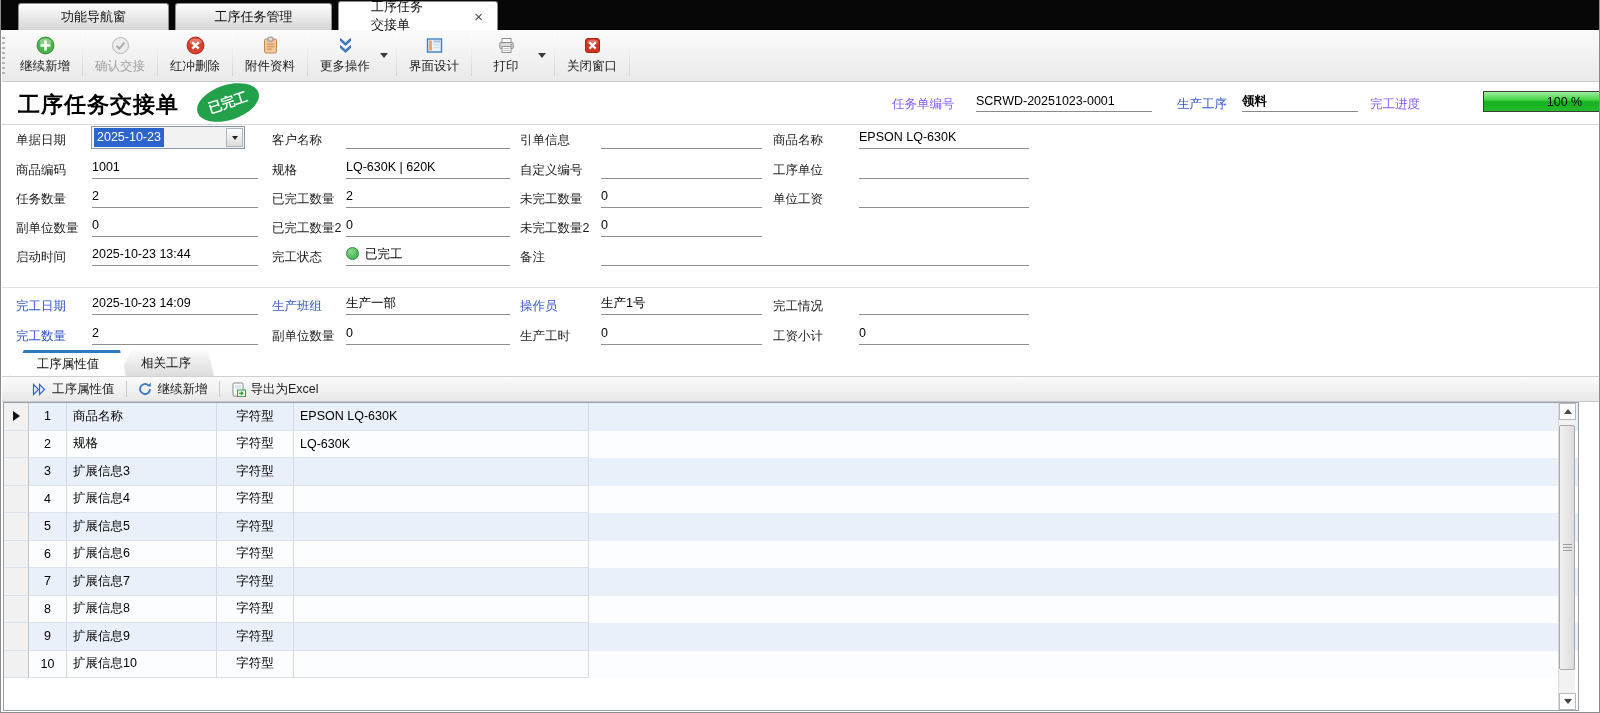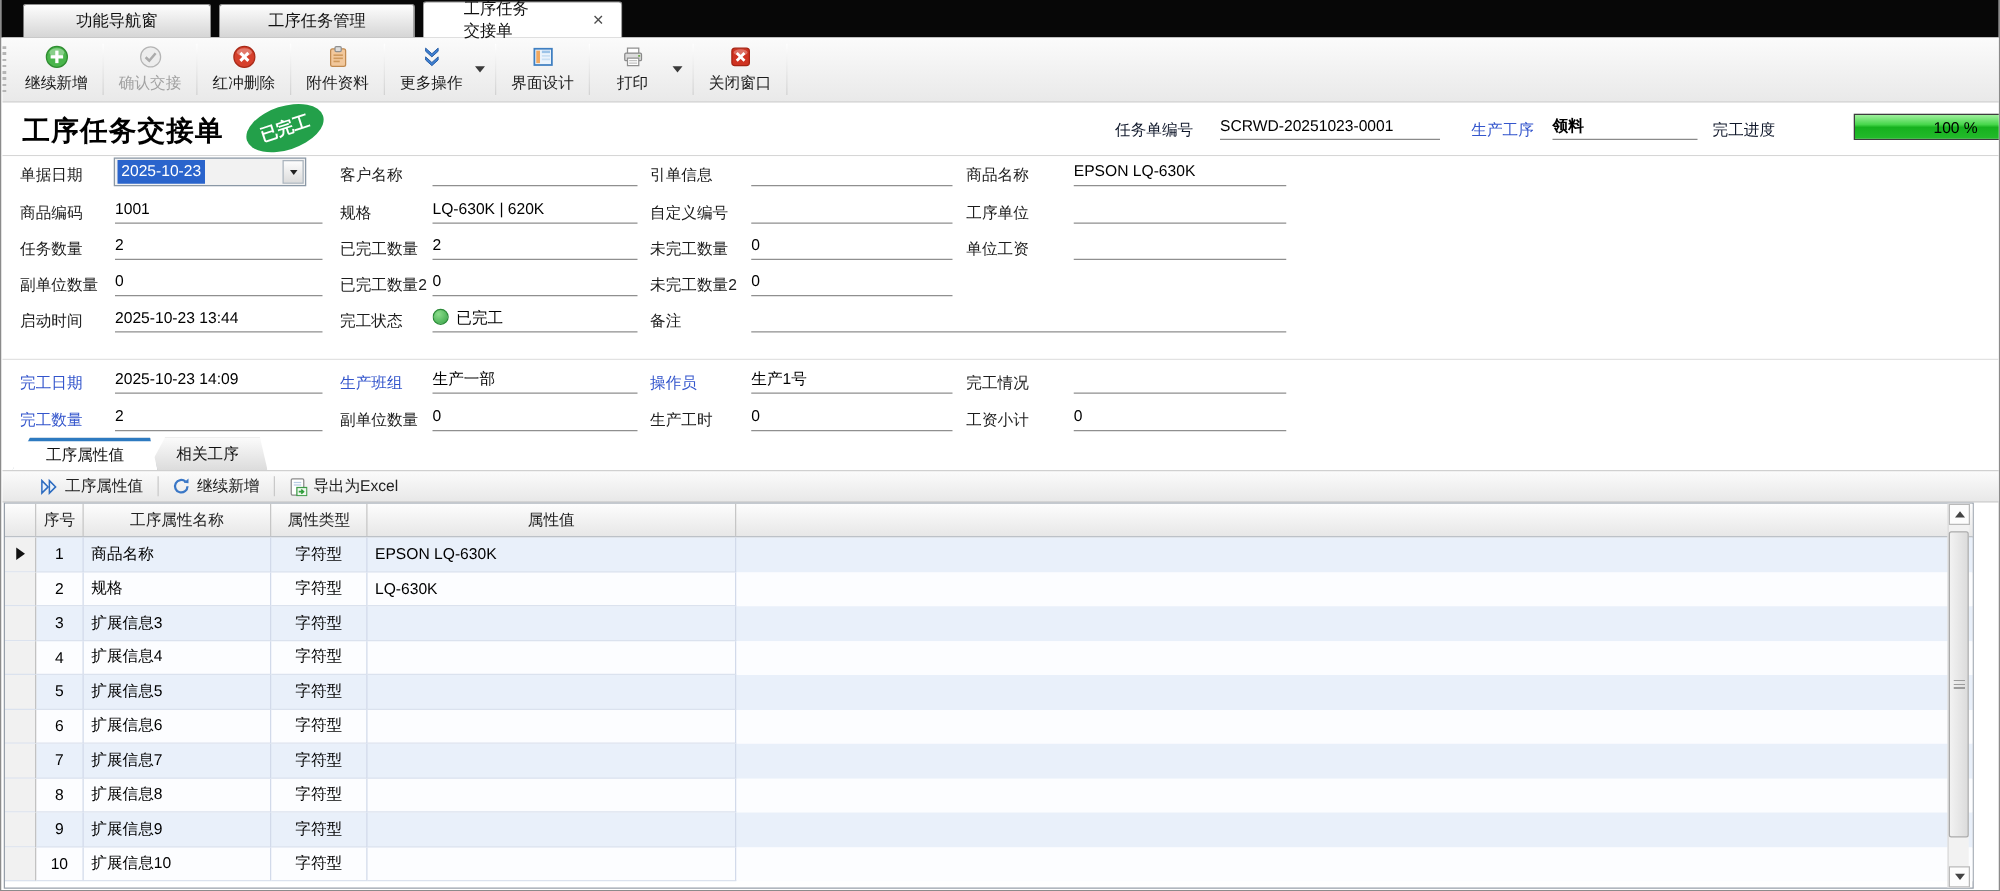--- a/index.html
+++ b/index.html
@@ -24,21 +24,21 @@
   .tbtn.disabled .blabel{color:#a2a2a2}
   .tsep{width:1px;background:linear-gradient(#fff,#d2d2d2);margin:5px 2px}
   .ddarrow{width:0;height:0;border-left:4px solid transparent;border-right:4px solid transparent;border-top:5px solid #3a3a3a;align-self:center;margin:0 6px 0 0}
   .ddwrap{display:flex;align-items:center}
 
   
   .titlebar{position:absolute;left:1px;top:82px;width:1597px;height:43px;background:#fff;border-bottom:1px solid #d6d6d6}
   .doc-title{position:absolute;left:16px;top:8px;font-family:"DejaVu Serif","Liberation Serif",serif;font-weight:bold;font-size:22px;color:#000;letter-spacing:1px}
   .stamp{position:absolute;left:194px;top:3px;width:64px;height:35px;background:#23a04a;border-radius:50%;transform:rotate(-18deg);
          display:flex;align-items:center;justify-content:center;color:#fff;font-weight:bold;font-size:13.5px}
-  .hlabel{position:absolute;top:14px;font-size:12.5px;color:#0f172a;white-space:nowrap}
+  .hlabel{position:absolute;top:14px;font-size:12.5px;color:#8b5cf6;white-space:nowrap}
   .hfield{position:absolute;top:8px;height:22px;line-height:22px;border-bottom:1px solid #8a8a8a;font-size:12.5px;color:#000;white-space:nowrap}
   .hlink{color:#3355cc}
   .bold{font-weight:bold}
   .pbar{position:absolute;left:1481px;top:9px;width:163px;height:21px;border:1px solid #3c3c3c;background:#e8e8e8}
   .pfill{position:absolute;left:0;top:0;bottom:0;width:100%;background:linear-gradient(180deg,#9ff09d 0%,#47d64b 40%,#16b11e 52%,#23bb2b 100%)}
   .ptext{position:absolute;inset:0;display:flex;align-items:center;justify-content:center;font-size:12.5px;color:#000}
 
   
   .formarea{position:absolute;left:1px;top:125px;width:1597px;height:222px;background:#fff}
   .frow{position:absolute;left:0;width:100%;height:29px}
@@ -361,27 +361,20 @@
             <rect x="4" y="5.5" width="6" height="1" fill="#b9cde4"></rect>
             <rect x="6.5" y="8" width="8" height="6.6" fill="#eef7ee" stroke="#3c9a46"></rect>
             <path d="M8 11.3 L11.5 11.3 M10 9.6 L11.8 11.3 L10 13" fill="none" stroke="#2f9e3a" stroke-width="1.3"></path>
           </svg>
       </span>
       <span>导出为Excel</span>
     </div>
   </div>
 
   <div class="detail">
-    <div class="thead">
-      <div class="th w-sel"></div>
-      <div class="th w-no">序号</div>
-      <div class="th w-nm">工序属性名称</div>
-      <div class="th w-tp">属性类型</div>
-      <div class="th w-vl">属性值</div>
-    </div>
 
     <div class="trow odd">
       <div class="td sel w-sel">
           <span class="selarrow"></span>
         </div>
       <div class="td no w-no">1</div>
       <div class="td nm w-nm">商品名称</div>
       <div class="td tp w-tp">字符型</div>
       <div class="td vl w-vl">EPSON LQ-630K</div>
     </div>

